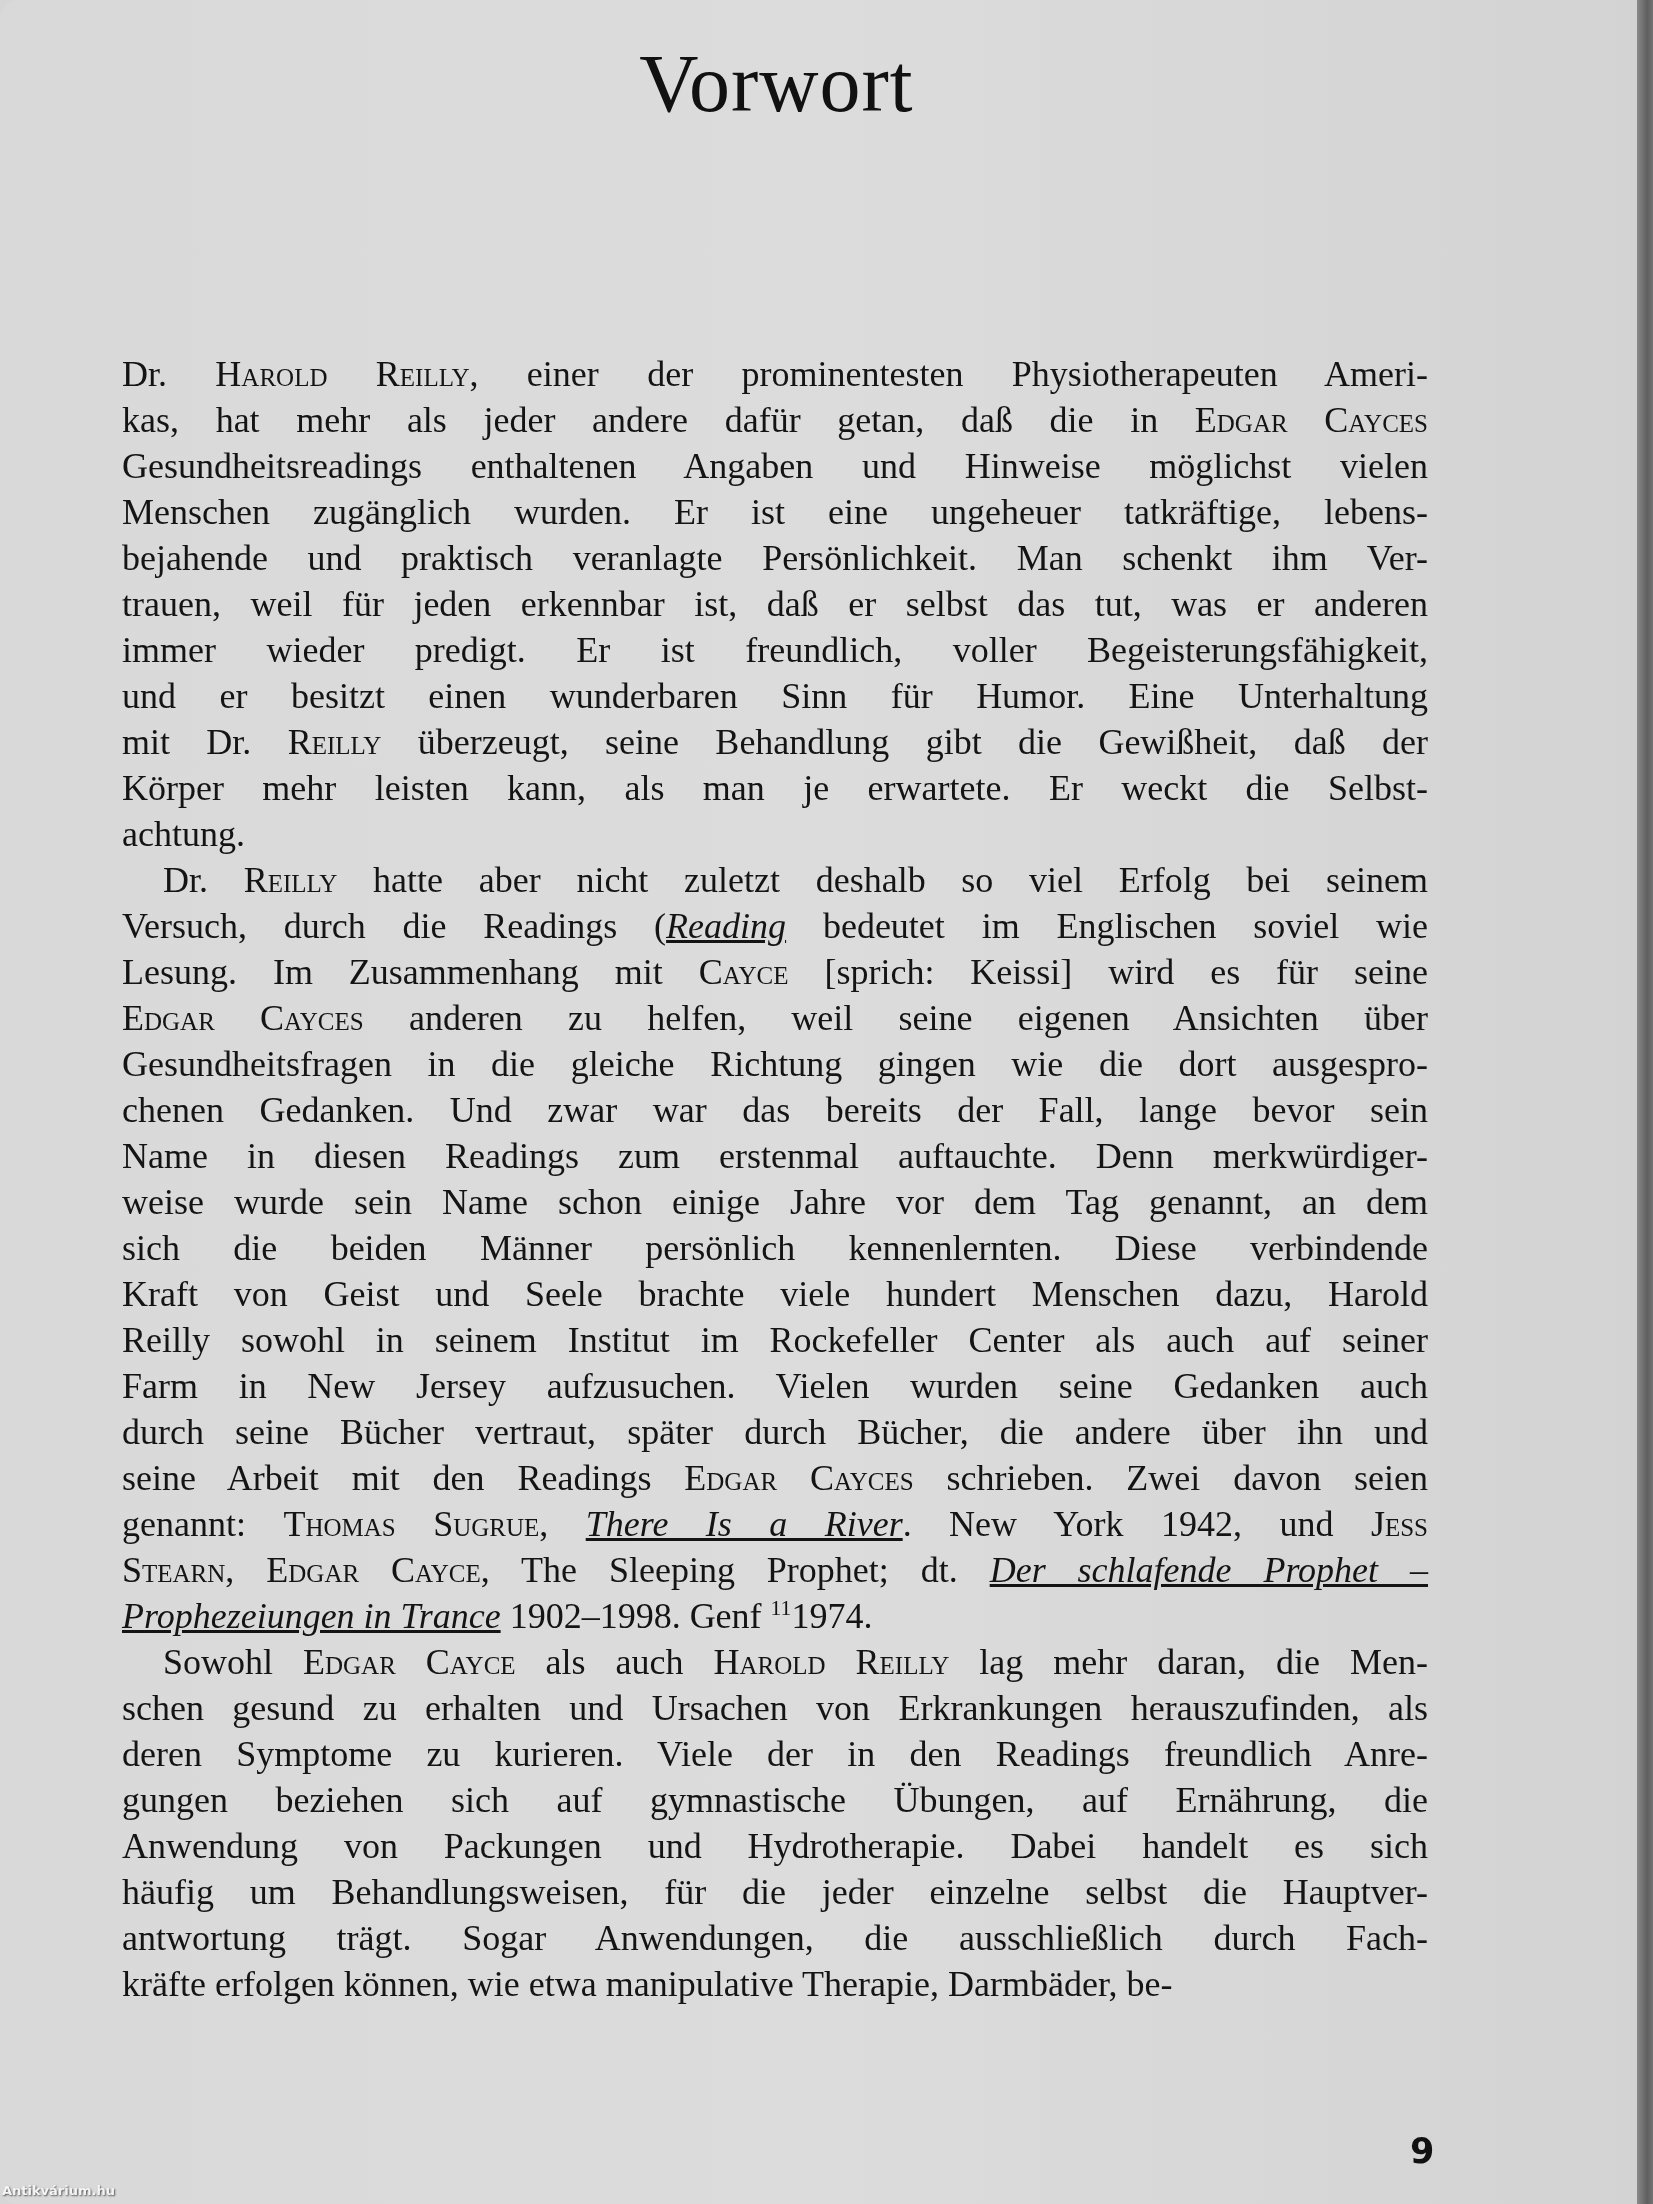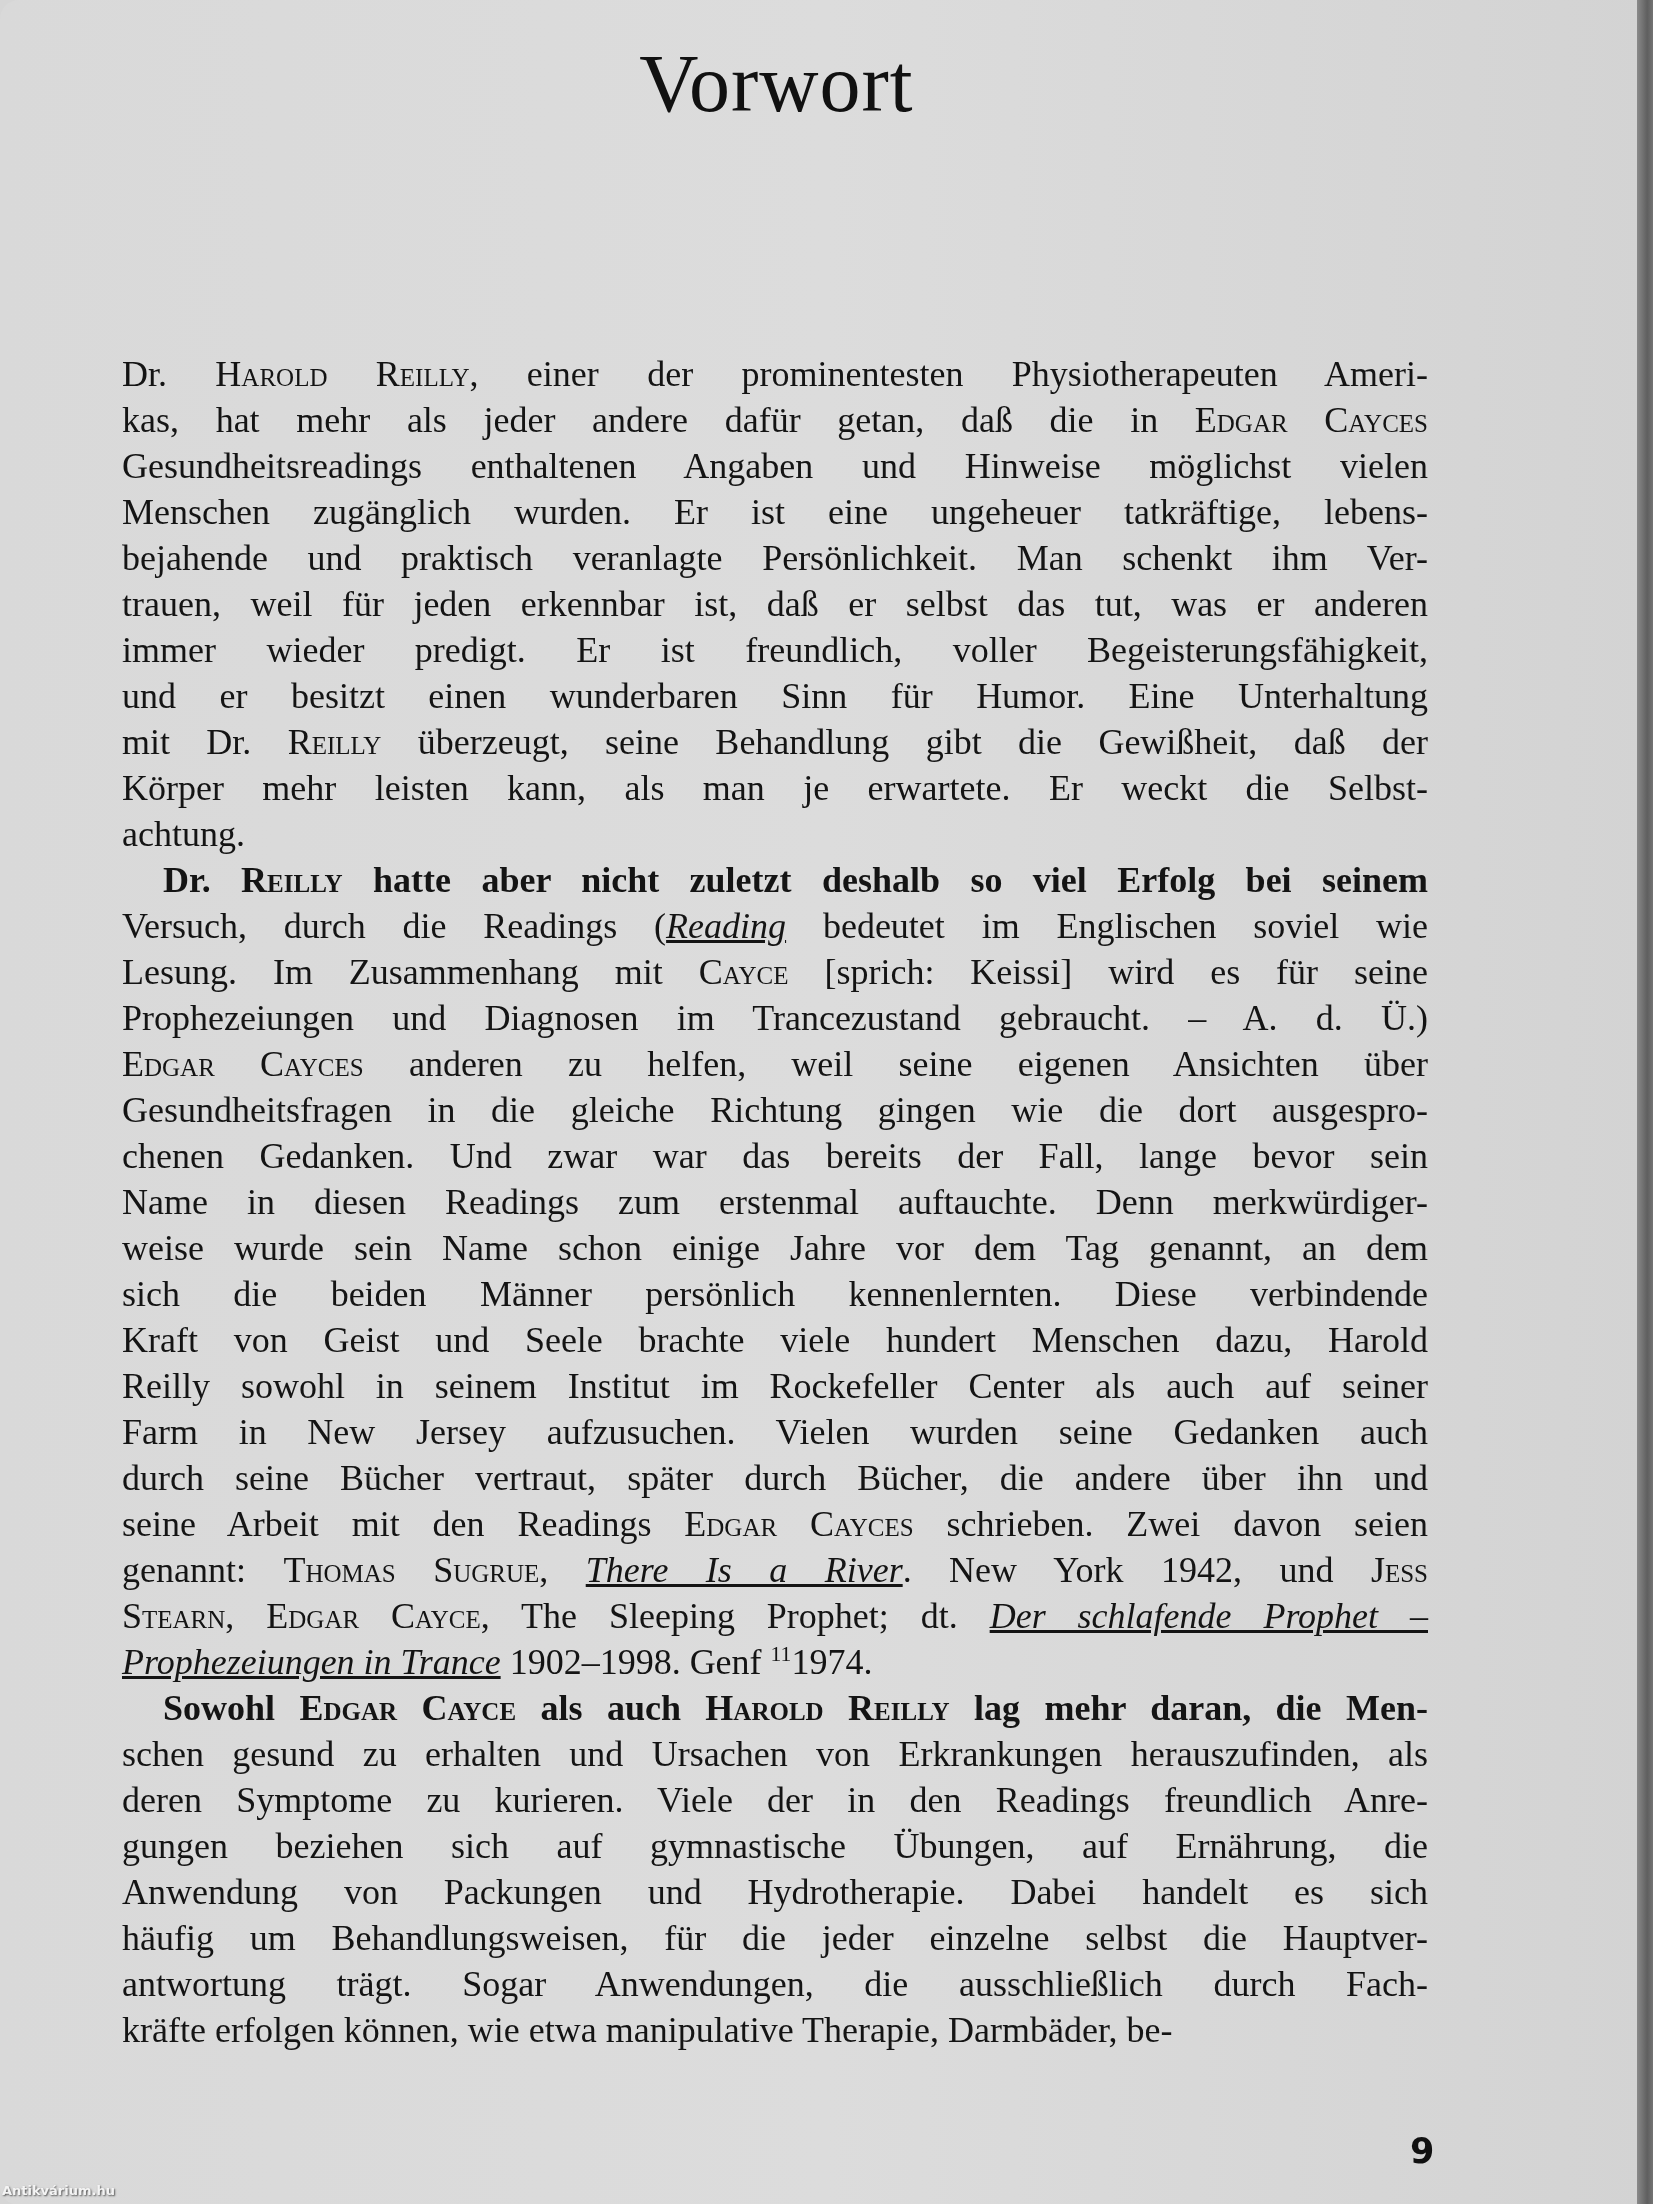--- a/index.html
+++ b/index.html
@@ -26,21 +26,21 @@
   }
   .text {
     position: absolute; left: 122px; top: 351px; width: 1306px;
   }
   .line {
     font-size: 36px; line-height: 46px; height: 46px;
     text-align: justify; text-align-last: justify;
     white-space: nowrap; overflow: visible;
   }
   .line.last { text-align-last: left; }
-  .line.indent { padding-left: 41px; font-weight: bold; }
+  .line.indent { padding-left: 41px; }
   .sc { font-variant: small-caps; }
   .it { font-style: italic; text-decoration: underline; }
   .sup { font-size: 60%; vertical-align: super; line-height: 0; }
   .pageno {
     position: absolute; left: 1410px; top: 2131px;
     font-family: "DejaVu Sans", sans-serif; font-weight: bold; font-size: 35px; color: #111;
   }
   .watermark {
     position: absolute; left: 1.9px; top: 2183px;
     font-family: "DejaVu Sans", sans-serif; font-weight: bold; font-size: 13px;
@@ -63,21 +63,20 @@
         <div class="line"><span>immer wieder predigt. Er ist freundlich, voller Begeisterungsfähigkeit,</span></div>
         <div class="line"><span>und er besitzt einen wunderbaren Sinn für Humor. Eine Unterhaltung</span></div>
         <div class="line"><span>mit Dr. </span><span class="sc">Reilly</span><span> überzeugt, seine Behandlung gibt die Gewißheit, daß der</span></div>
         <div class="line"><span>Körper mehr leisten kann, als man je erwartete. Er weckt die Selbst-</span></div>
         <div class="line last"><span>achtung.</span></div>
       </div>
       <div>
         <div class="line indent"><span>Dr. </span><span class="sc">Reilly</span><span> hatte aber nicht zuletzt deshalb so viel Erfolg bei seinem</span></div>
         <div class="line"><span>Versuch, durch die Readings (</span><span class="it">Reading</span><span> bedeutet im Englischen soviel wie</span></div>
         <div class="line"><span>Lesung. Im Zusammenhang mit </span><span class="sc">Cayce</span><span> [sprich: Keissi] wird es für seine</span></div>
-        <div class="line"><span>Prophezeiungen und Diagnosen im Trancezustand gebraucht. – A. d. Ü.)</span></div>
         <div class="line"><span class="sc">Edgar Cayces</span><span> anderen zu helfen, weil seine eigenen Ansichten über</span></div>
         <div class="line"><span>Gesundheitsfragen in die gleiche Richtung gingen wie die dort ausgespro-</span></div>
         <div class="line"><span>chenen Gedanken. Und zwar war das bereits der Fall, lange bevor sein</span></div>
         <div class="line"><span>Name in diesen Readings zum erstenmal auftauchte. Denn merkwürdiger-</span></div>
         <div class="line"><span>weise wurde sein Name schon einige Jahre vor dem Tag genannt, an dem</span></div>
         <div class="line"><span>sich die beiden Männer persönlich kennenlernten. Diese verbindende</span></div>
         <div class="line"><span>Kraft von Geist und Seele brachte viele hundert Menschen dazu, Harold</span></div>
         <div class="line"><span>Reilly sowohl in seinem Institut im Rockefeller Center als auch auf seiner</span></div>
         <div class="line"><span>Farm in New Jersey aufzusuchen. Vielen wurden seine Gedanken auch</span></div>
         <div class="line"><span>durch seine Bücher vertraut, später durch Bücher, die andere über ihn und</span></div>

